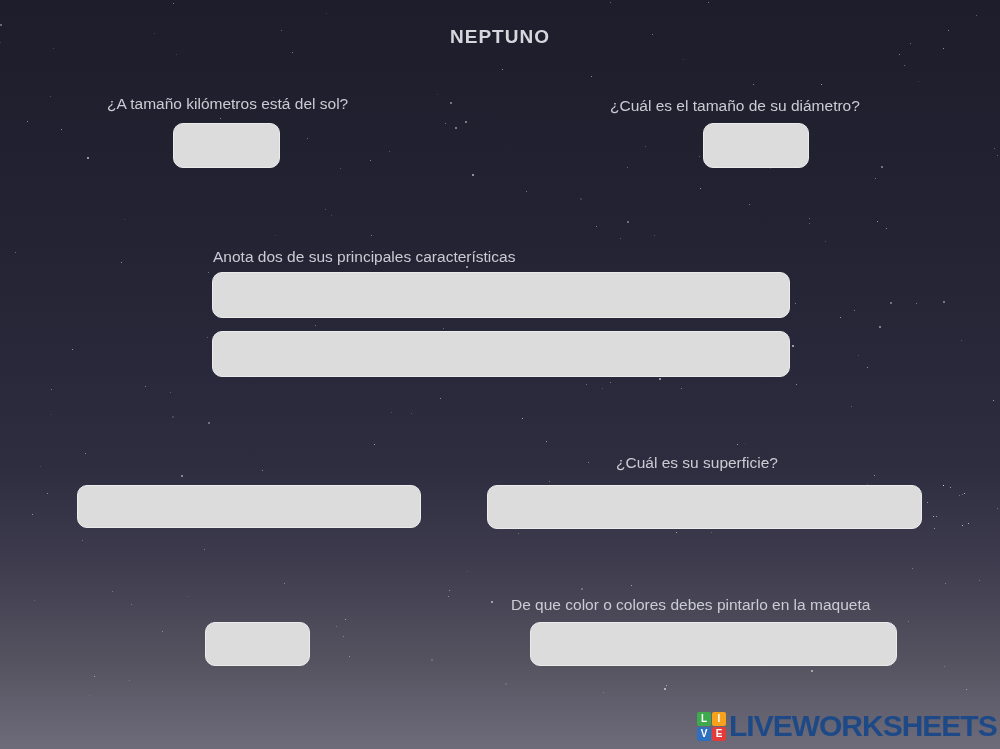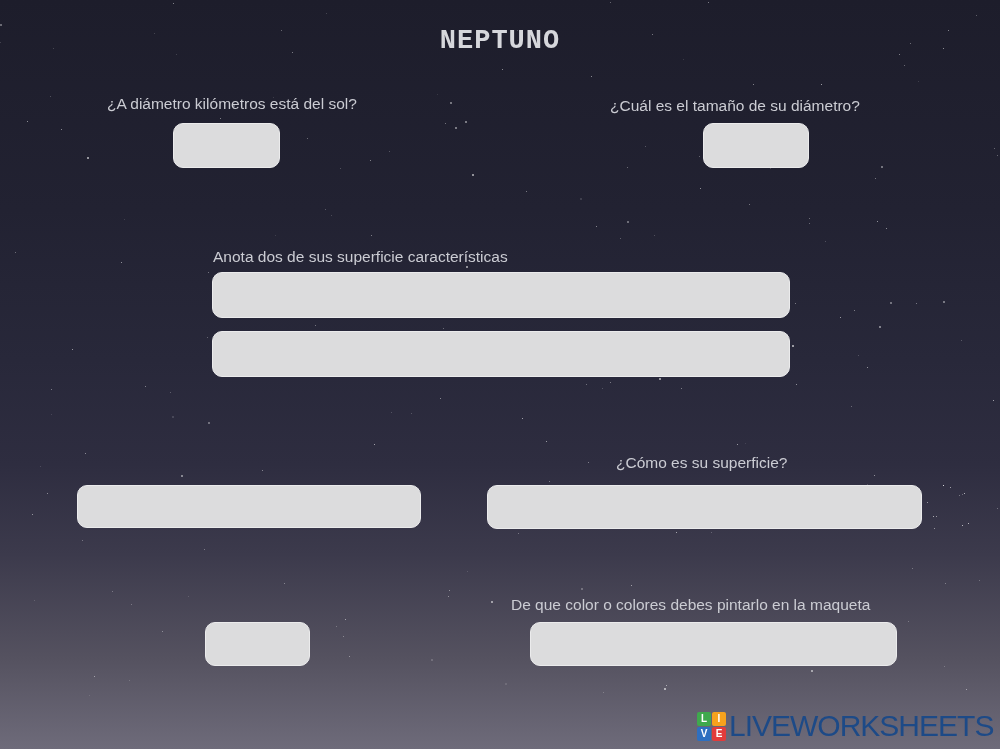--- a/index.html
+++ b/index.html
@@ -20,25 +20,24 @@
       #6e6b7a 100%);
   }
 
   #starfield { position: absolute; inset: 0; pointer-events: none; }
   .star { position: absolute; background: #ffffff; border-radius: 50%; }
 
   .page-title {
     position: absolute;
     left: 0; right: 0; top: 26px;
     text-align: center;
-    font-size: 27px;
+    font-size: 19px;
     font-weight: 600;
     letter-spacing: 1px;
     color: #d6d7dc;
-    font-family: Liberation Mono, monospace;
   }
 
   .q-label {
     position: absolute;
     font-size: 15.5px;
     color: #cbccd3;
     white-space: nowrap;
   }
 
   .answer-box {
@@ -101,21 +100,21 @@
     width: 14px; height: 14px;
     display: flex; align-items: center; justify-content: center;
     color: #fff;
     font-size: 10px;
     font-weight: bold;
     border-radius: 2px;
     line-height: 1;
   }
   .brand-text {
     font-size: 30px;
-    font-weight: normal;
+    font-weight: bold;
     letter-spacing: -1px;
     line-height: 1;
   }
 </style>
 </head>
 <body>
 
 <div id="stage">
   <div id="starfield">
       <span class="star" style="width: 1px; height: 1px; left: 448px; top: 596px; opacity: 0.55;"></span>
@@ -317,33 +316,33 @@
       <span class="star" style="width: 1px; height: 1px; left: 959px; top: 495px; opacity: 0.46;"></span>
       <span class="star" style="width: 1px; height: 1px; left: 933px; top: 516px; opacity: 0.8;"></span>
       <span class="star" style="width: 1px; height: 1px; left: 968px; top: 523px; opacity: 0.84;"></span>
       <span class="star" style="width: 1px; height: 1px; left: 936px; top: 516px; opacity: 0.65;"></span>
       <span class="star" style="width: 1px; height: 1px; left: 962px; top: 494px; opacity: 0.4;"></span>
       <span class="star" style="width: 1px; height: 1px; left: 962px; top: 525px; opacity: 0.87;"></span>
     </div>
 
   <div class="page-title">NEPTUNO</div>
 
-  <div class="q-label lbl-distance">¿A diámetro kilómetros está del sol?</div>
+  <div class="q-label lbl-distance">¿A tamaño kilómetros está del sol?</div>
   <input class="answer-box box-distance" type="text" value="" style="">
 
   <div class="q-label lbl-diameter">¿Cuál es el tamaño de su diámetro?</div>
   <input class="answer-box box-diameter" type="text" value="" style="">
 
-  <div class="q-label lbl-characteristics">Anota dos de sus superficie características</div>
+  <div class="q-label lbl-characteristics">Anota dos de sus principales características</div>
   <input class="answer-box box-characteristics-1" type="text" value="" style="">
   <input class="answer-box box-characteristics-2" type="text" value="" style="">
 
   <input class="answer-box box-temperature" type="text" value="" style="">
 
-  <div class="q-label lbl-surface">¿Cómo es su superficie?</div>
+  <div class="q-label lbl-surface">¿Cuál es su superficie?</div>
   <input class="answer-box box-surface" type="text" value="" style="">
 
   <input class="answer-box box-moons" type="text" value="" style="">
 
   <div class="q-label lbl-color">De que color o colores debes pintarlo en la maqueta</div>
   <input class="answer-box box-color" type="text" value="" style="">
 
   <div class="brand">
     <div class="brand-tiles">
       <span class="brand-tile" style="background: rgb(63, 169, 77);">L</span>

